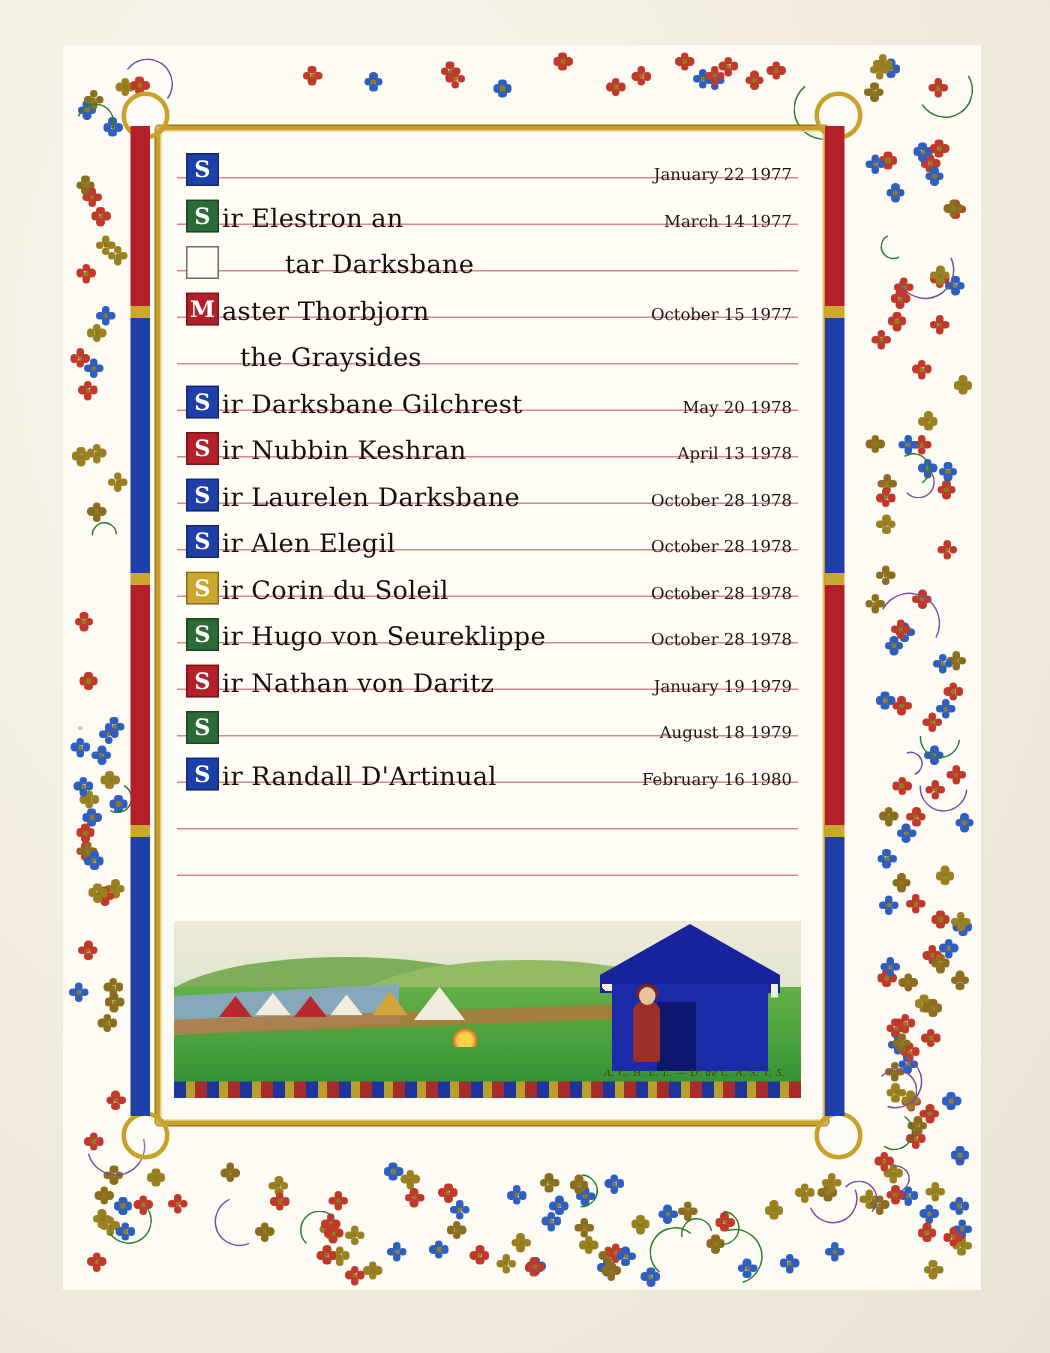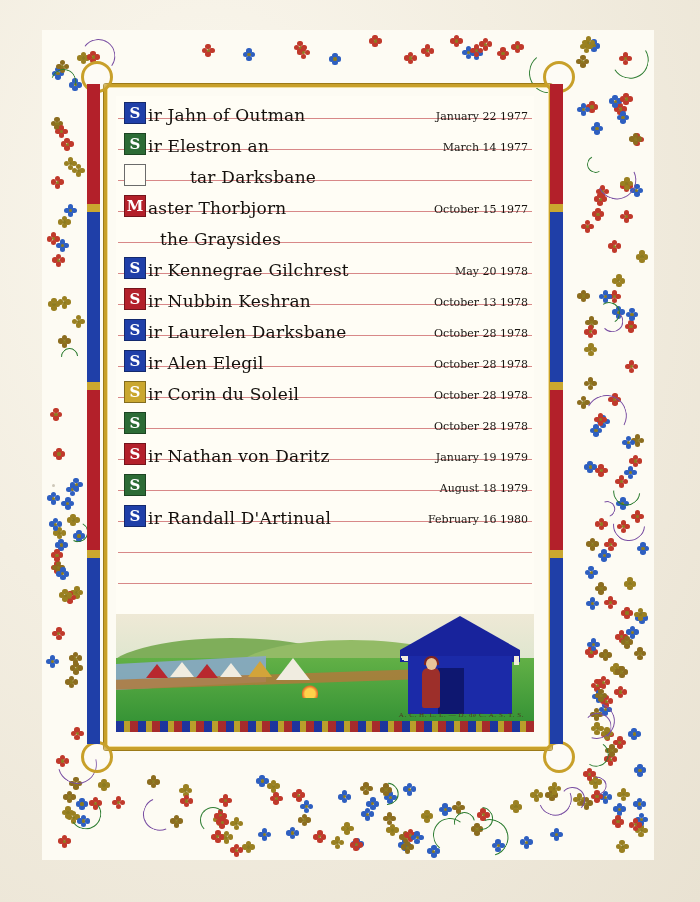--- a/index.html
+++ b/index.html
@@ -198,20 +198,21 @@
 
   
   .mini {
     position: absolute;
     left: 0;
     bottom: 0;
     width: 418px;
     height: 118px;
     overflow: hidden;
     background: linear-gradient(#dfe7d2 0%, #cfe0c0 35%, #86c256 36%, #3f9e36 100%);
+    font-style: italic;
   }
   .mini .sky { position: absolute; left:0; top:0; width:418px; height:44px;
     background: linear-gradient(#efe9d6, #dfe6cf); }
   .mini .hill-far {
     position: absolute; left: -10px; top: 24px; width: 250px; height: 34px;
     background: #7fae5a; border-radius: 50% 50% 0 0 / 100% 100% 0 0;
   }
   .mini .hill-far2 {
     position: absolute; left: 120px; top: 26px; width: 230px; height: 30px;
     background: #93bb66; border-radius: 50% 50% 0 0 / 100% 100% 0 0;
@@ -1971,21 +1972,20 @@
           <div class="rule" style="top: 363px;"></div>
           <div class="rule" style="top: 394px;"></div>
           <div class="rule" style="top: 425px;"></div>
           <div class="rule" style="top: 456px;"></div>
           <div class="rule" style="top: 487px;"></div>
           <div class="rule" style="top: 518px;"></div>
         </div>
       <div class="entries" id="entries">
           <div class="entry" style="top: 0px;">
             <div class="dropcap" style="background: rgb(31, 63, 168);">S</div>
-            <div class="ename">ir Jahn of  Outman</div>
             <div class="edate">January 22 1977</div>
           </div>
           <div class="entry" style="top: 31px;">
             <div class="dropcap" style="background: rgb(44, 107, 53);">S</div>
             <div class="ename">ir Elestron an</div>
             <div class="edate">March 14 1977</div>
           </div>
           <div class="entry" style="top: 62px;">
             <div class="dropcap empty" style="background: rgb(255, 255, 255);"></div>
             <div class="ename indent">tar Darksbane</div>
@@ -1993,45 +1993,46 @@
           <div class="entry" style="top: 93px;">
             <div class="dropcap" style="background: rgb(179, 32, 42);">M</div>
             <div class="ename">aster Thorbjorn</div>
             <div class="edate">October 15 1977</div>
           </div>
           <div class="entry" style="top: 124px;">
             <div class="ename indent">the Graysides</div>
           </div>
           <div class="entry" style="top: 155px;">
             <div class="dropcap" style="background: rgb(31, 63, 168);">S</div>
-            <div class="ename">ir Kennegrae Gilchrest</div>
+            <div class="ename">ir Darksbane Gilchrest</div>
             <div class="edate">May 20 1978</div>
           </div>
           <div class="entry" style="top: 186px;">
             <div class="dropcap" style="background: rgb(179, 32, 42);">S</div>
             <div class="ename">ir Nubbin Keshran</div>
-            <div class="edate">October 13 1978</div>
+            <div class="edate">April 13 1978</div>
           </div>
           <div class="entry" style="top: 217px;">
             <div class="dropcap" style="background: rgb(31, 63, 168);">S</div>
             <div class="ename">ir Laurelen Darksbane</div>
             <div class="edate">October 28 1978</div>
           </div>
           <div class="entry" style="top: 248px;">
             <div class="dropcap" style="background: rgb(31, 63, 168);">S</div>
             <div class="ename">ir Alen Elegil</div>
             <div class="edate">October 28 1978</div>
           </div>
           <div class="entry" style="top: 279px;">
             <div class="dropcap" style="background: rgb(202, 167, 47);">S</div>
             <div class="ename">ir Corin du Soleil</div>
             <div class="edate">October 28 1978</div>
           </div>
           <div class="entry" style="top: 310px;">
             <div class="dropcap" style="background: rgb(44, 107, 53);">S</div>
+            <div class="ename">ir Hugo von Seureklippe</div>
             <div class="edate">October 28 1978</div>
           </div>
           <div class="entry" style="top: 341px;">
             <div class="dropcap" style="background: rgb(179, 32, 42);">S</div>
             <div class="ename">ir Nathan von Daritz</div>
             <div class="edate">January 19 1979</div>
           </div>
           <div class="entry" style="top: 372px;">
             <div class="dropcap" style="background: rgb(44, 107, 53);">S</div>
             <div class="edate">August 18 1979</div>

